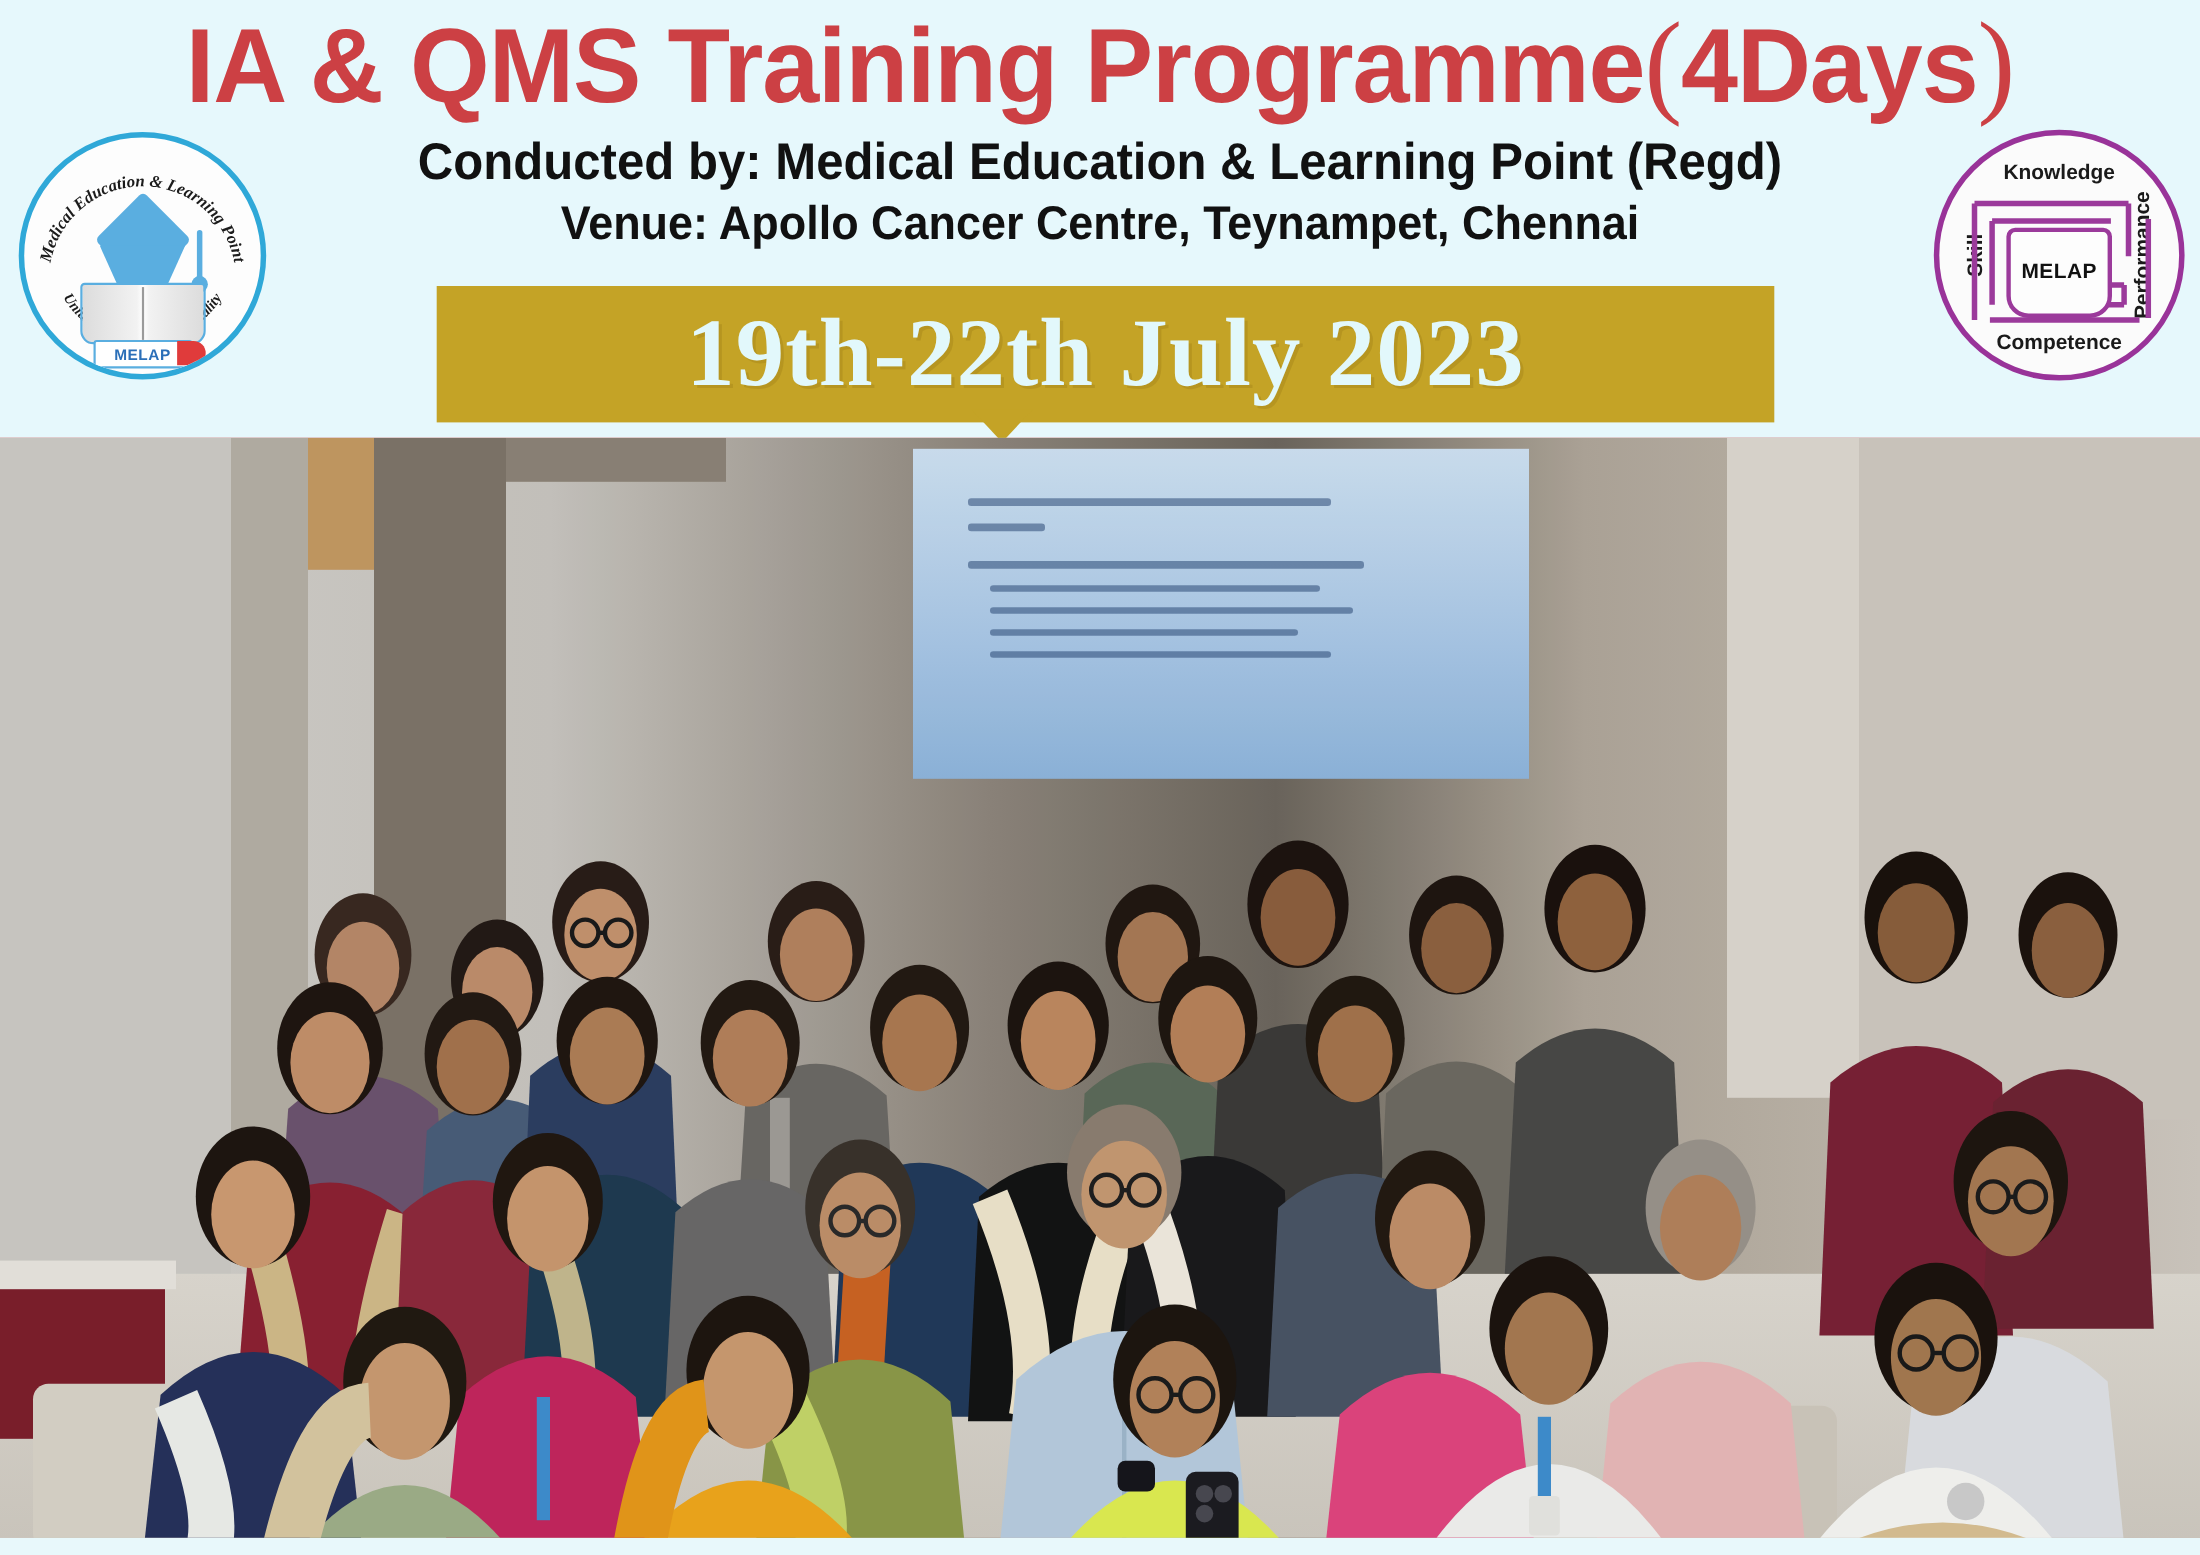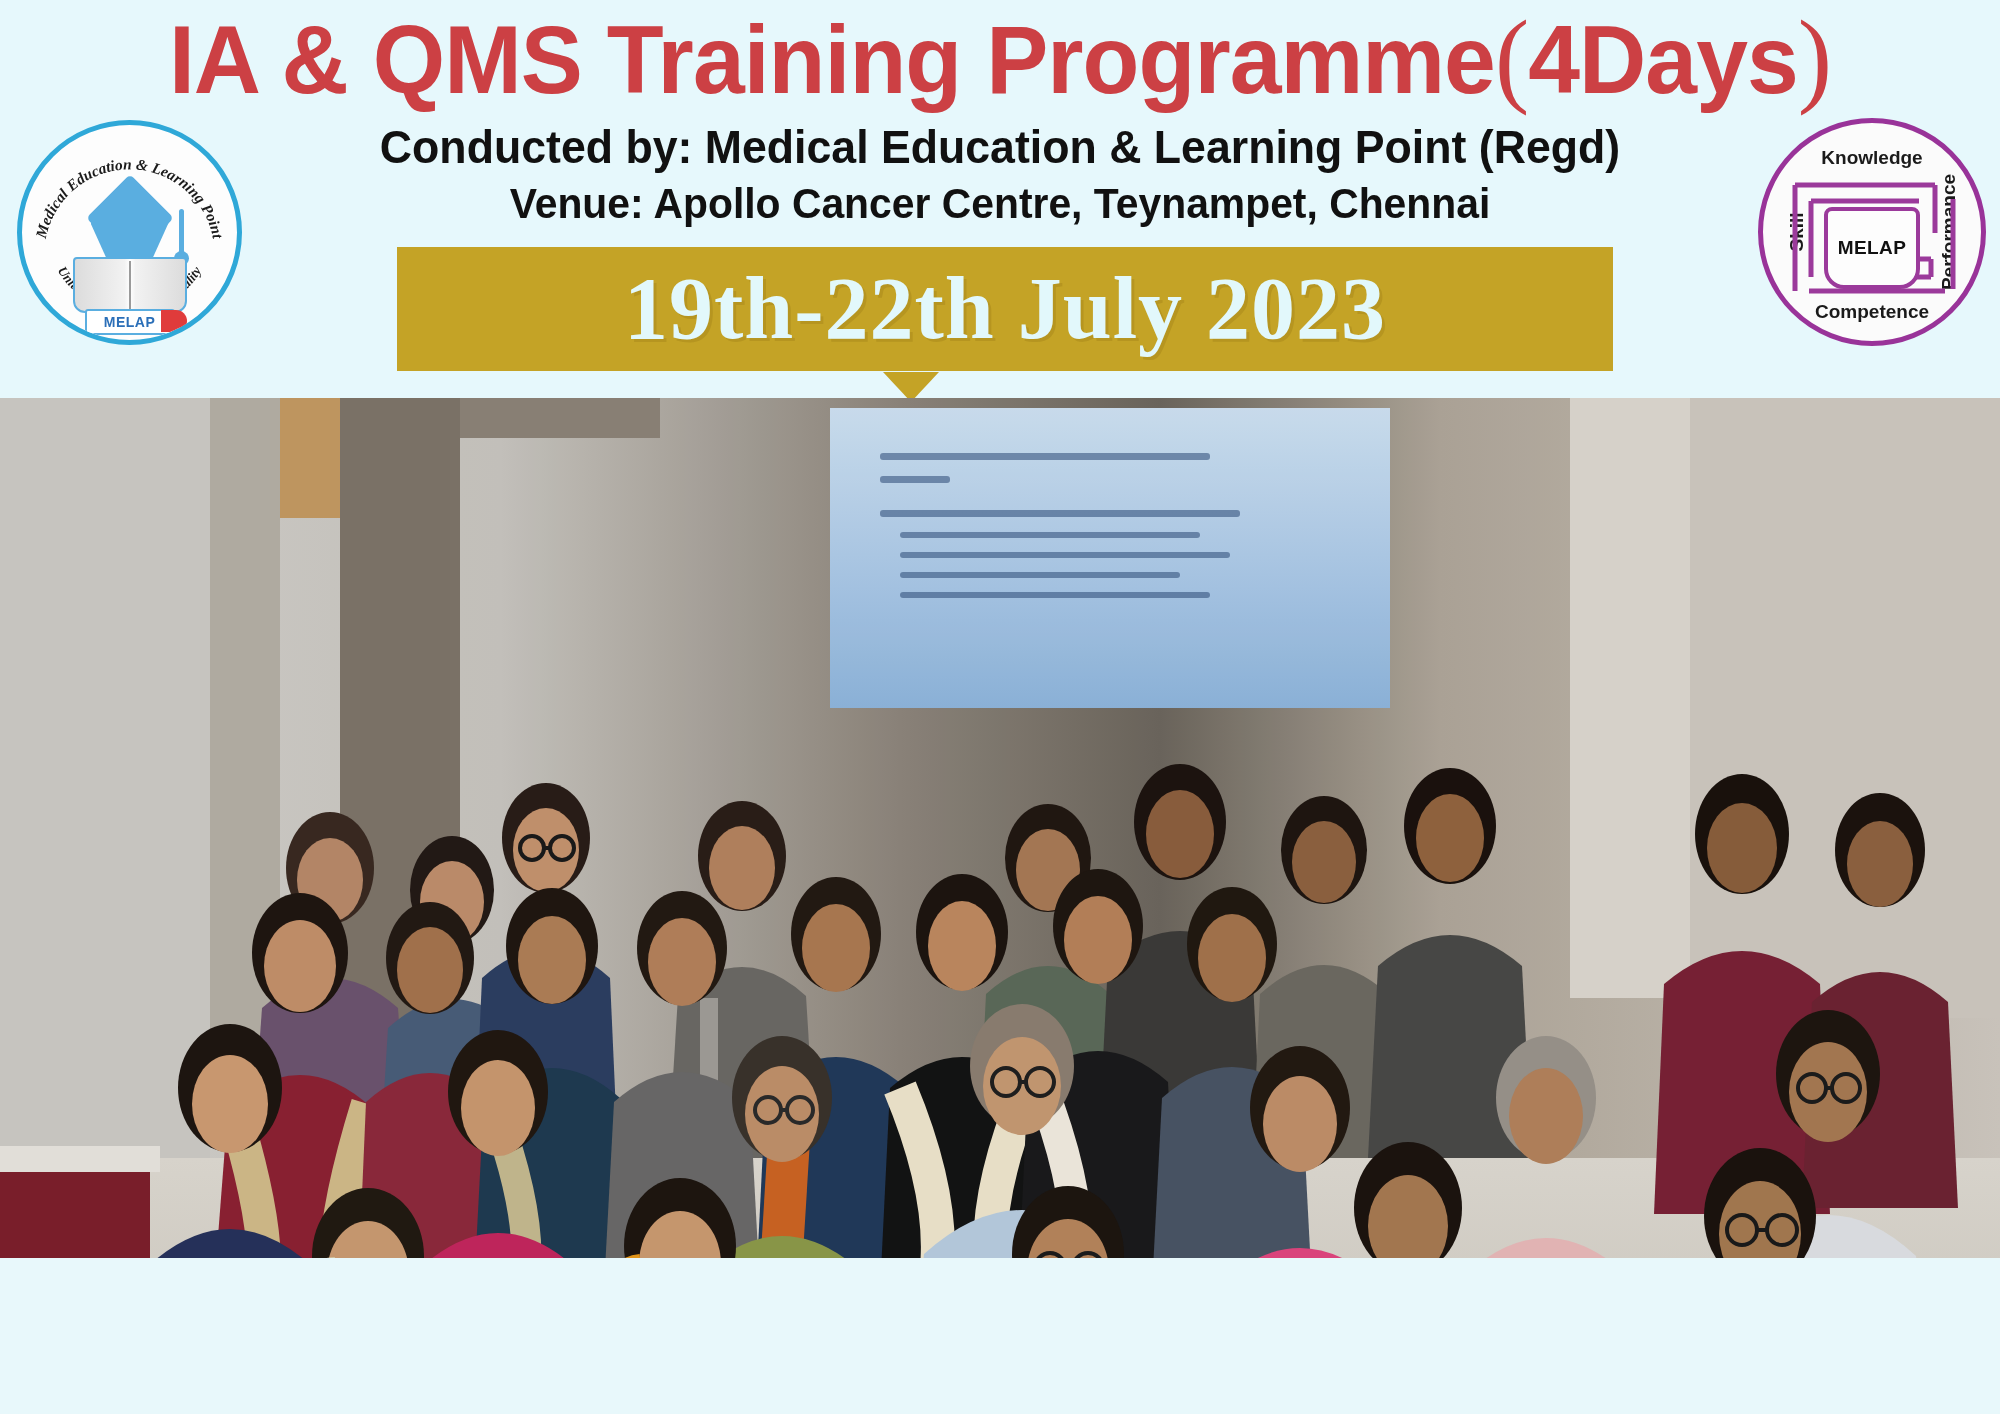--- a/index.html
+++ b/index.html
@@ -2,21 +2,21 @@
 <html><head>
 <meta charset="utf-8">
 <style>
   html,body{margin:0;padding:0;}
   body{
     width:2000px;height:1414px;
     background:#e8f8fb;
     font-family:"Liberation Sans", sans-serif;
     overflow:hidden;
   }
-  .poster{position:relative;width:2000px;height:1258px;overflow:hidden;background:#ef4444;}
+  .poster{position:relative;width:2000px;height:1398px;overflow:hidden;background:#ef4444;}
 
   
   .header{
     position:absolute;left:0;top:0;width:2000px;height:398px;
     background:#e6f8fc;
     overflow:visible;
   }
   .title{
     position:absolute;left:0;top:4px;width:2000px;
     text-align:center;
@@ -53,21 +53,21 @@
     font-weight:bold;
     font-size:43px;
     line-height:50px;
     color:#111111;
     transform:scaleX(0.95);
     white-space:nowrap;
   }
 
   
   .date-banner{
-    position:absolute;left:397px;top:247px;width:1216px;height:124px;
+    position:absolute;left:397px;top:260px;width:1216px;height:124px;
     background:#c4a326;
     display:flex;align-items:center;justify-content:center;
   }
   .date-text{
     font-family:"Liberation Serif","DejaVu Serif",serif;
     font-weight:bold;
     font-size:88px;
     line-height:92px;
     color:#e2f8fb;
     letter-spacing:1px;

